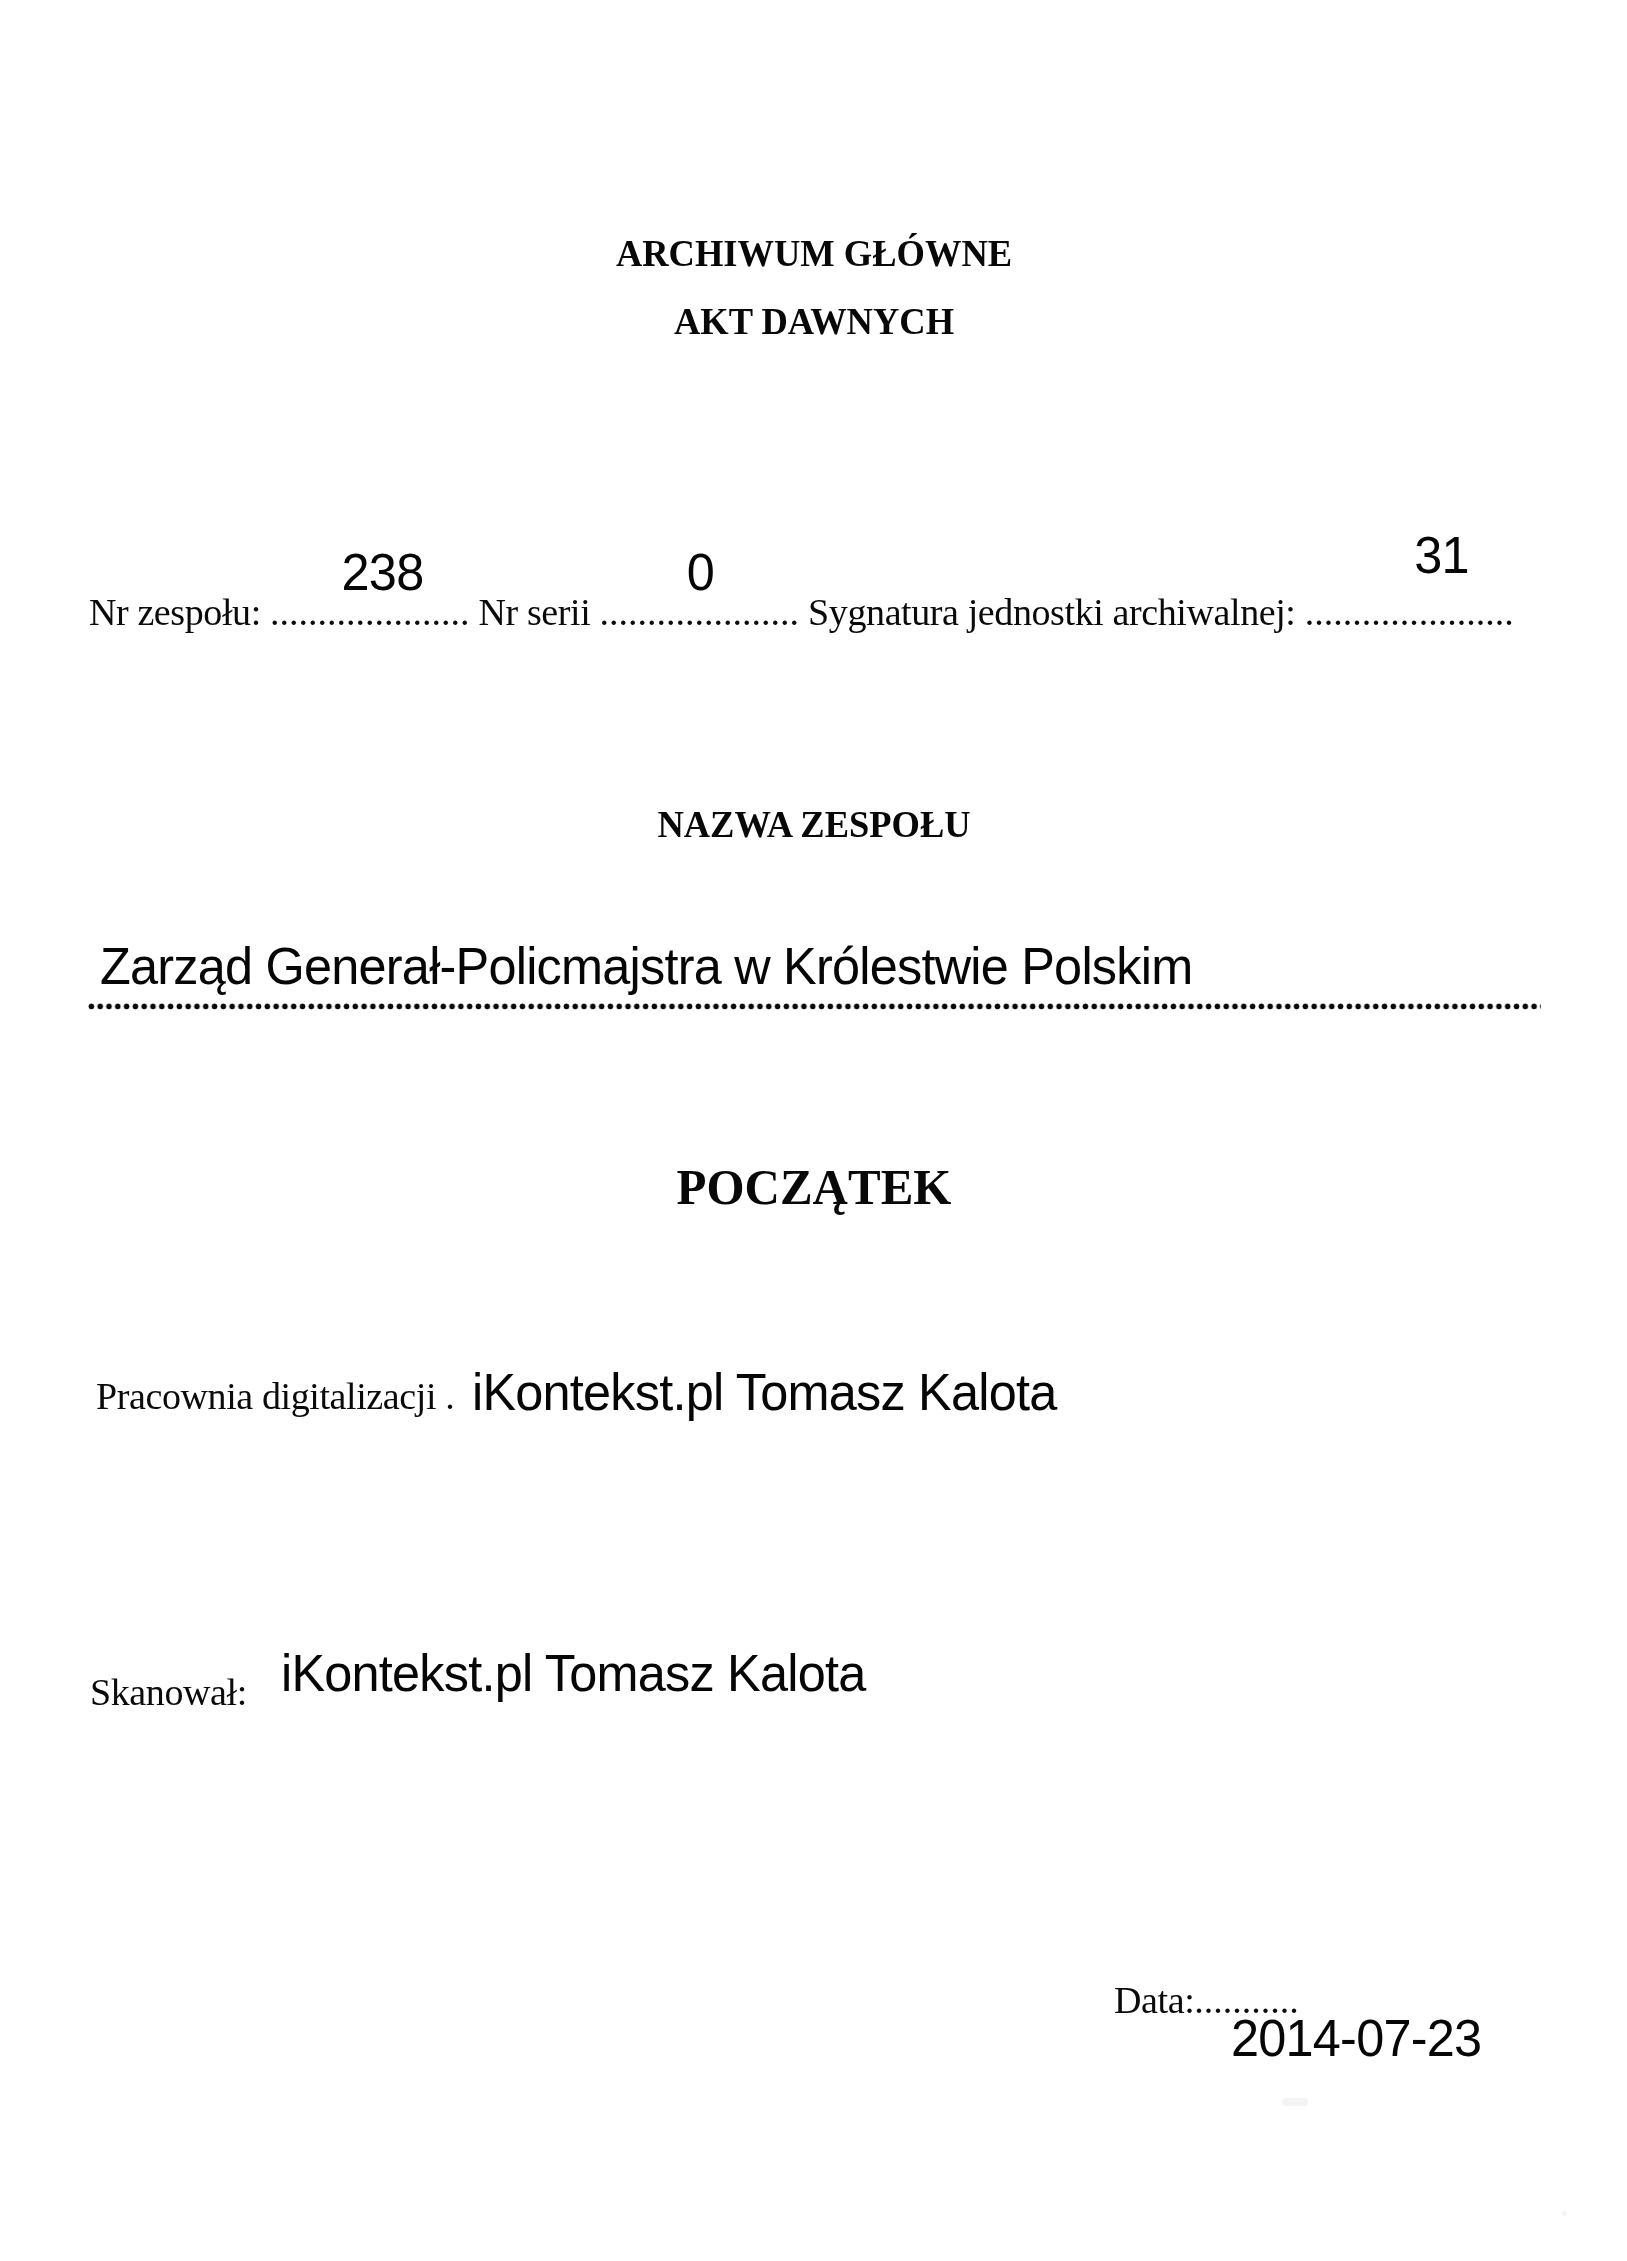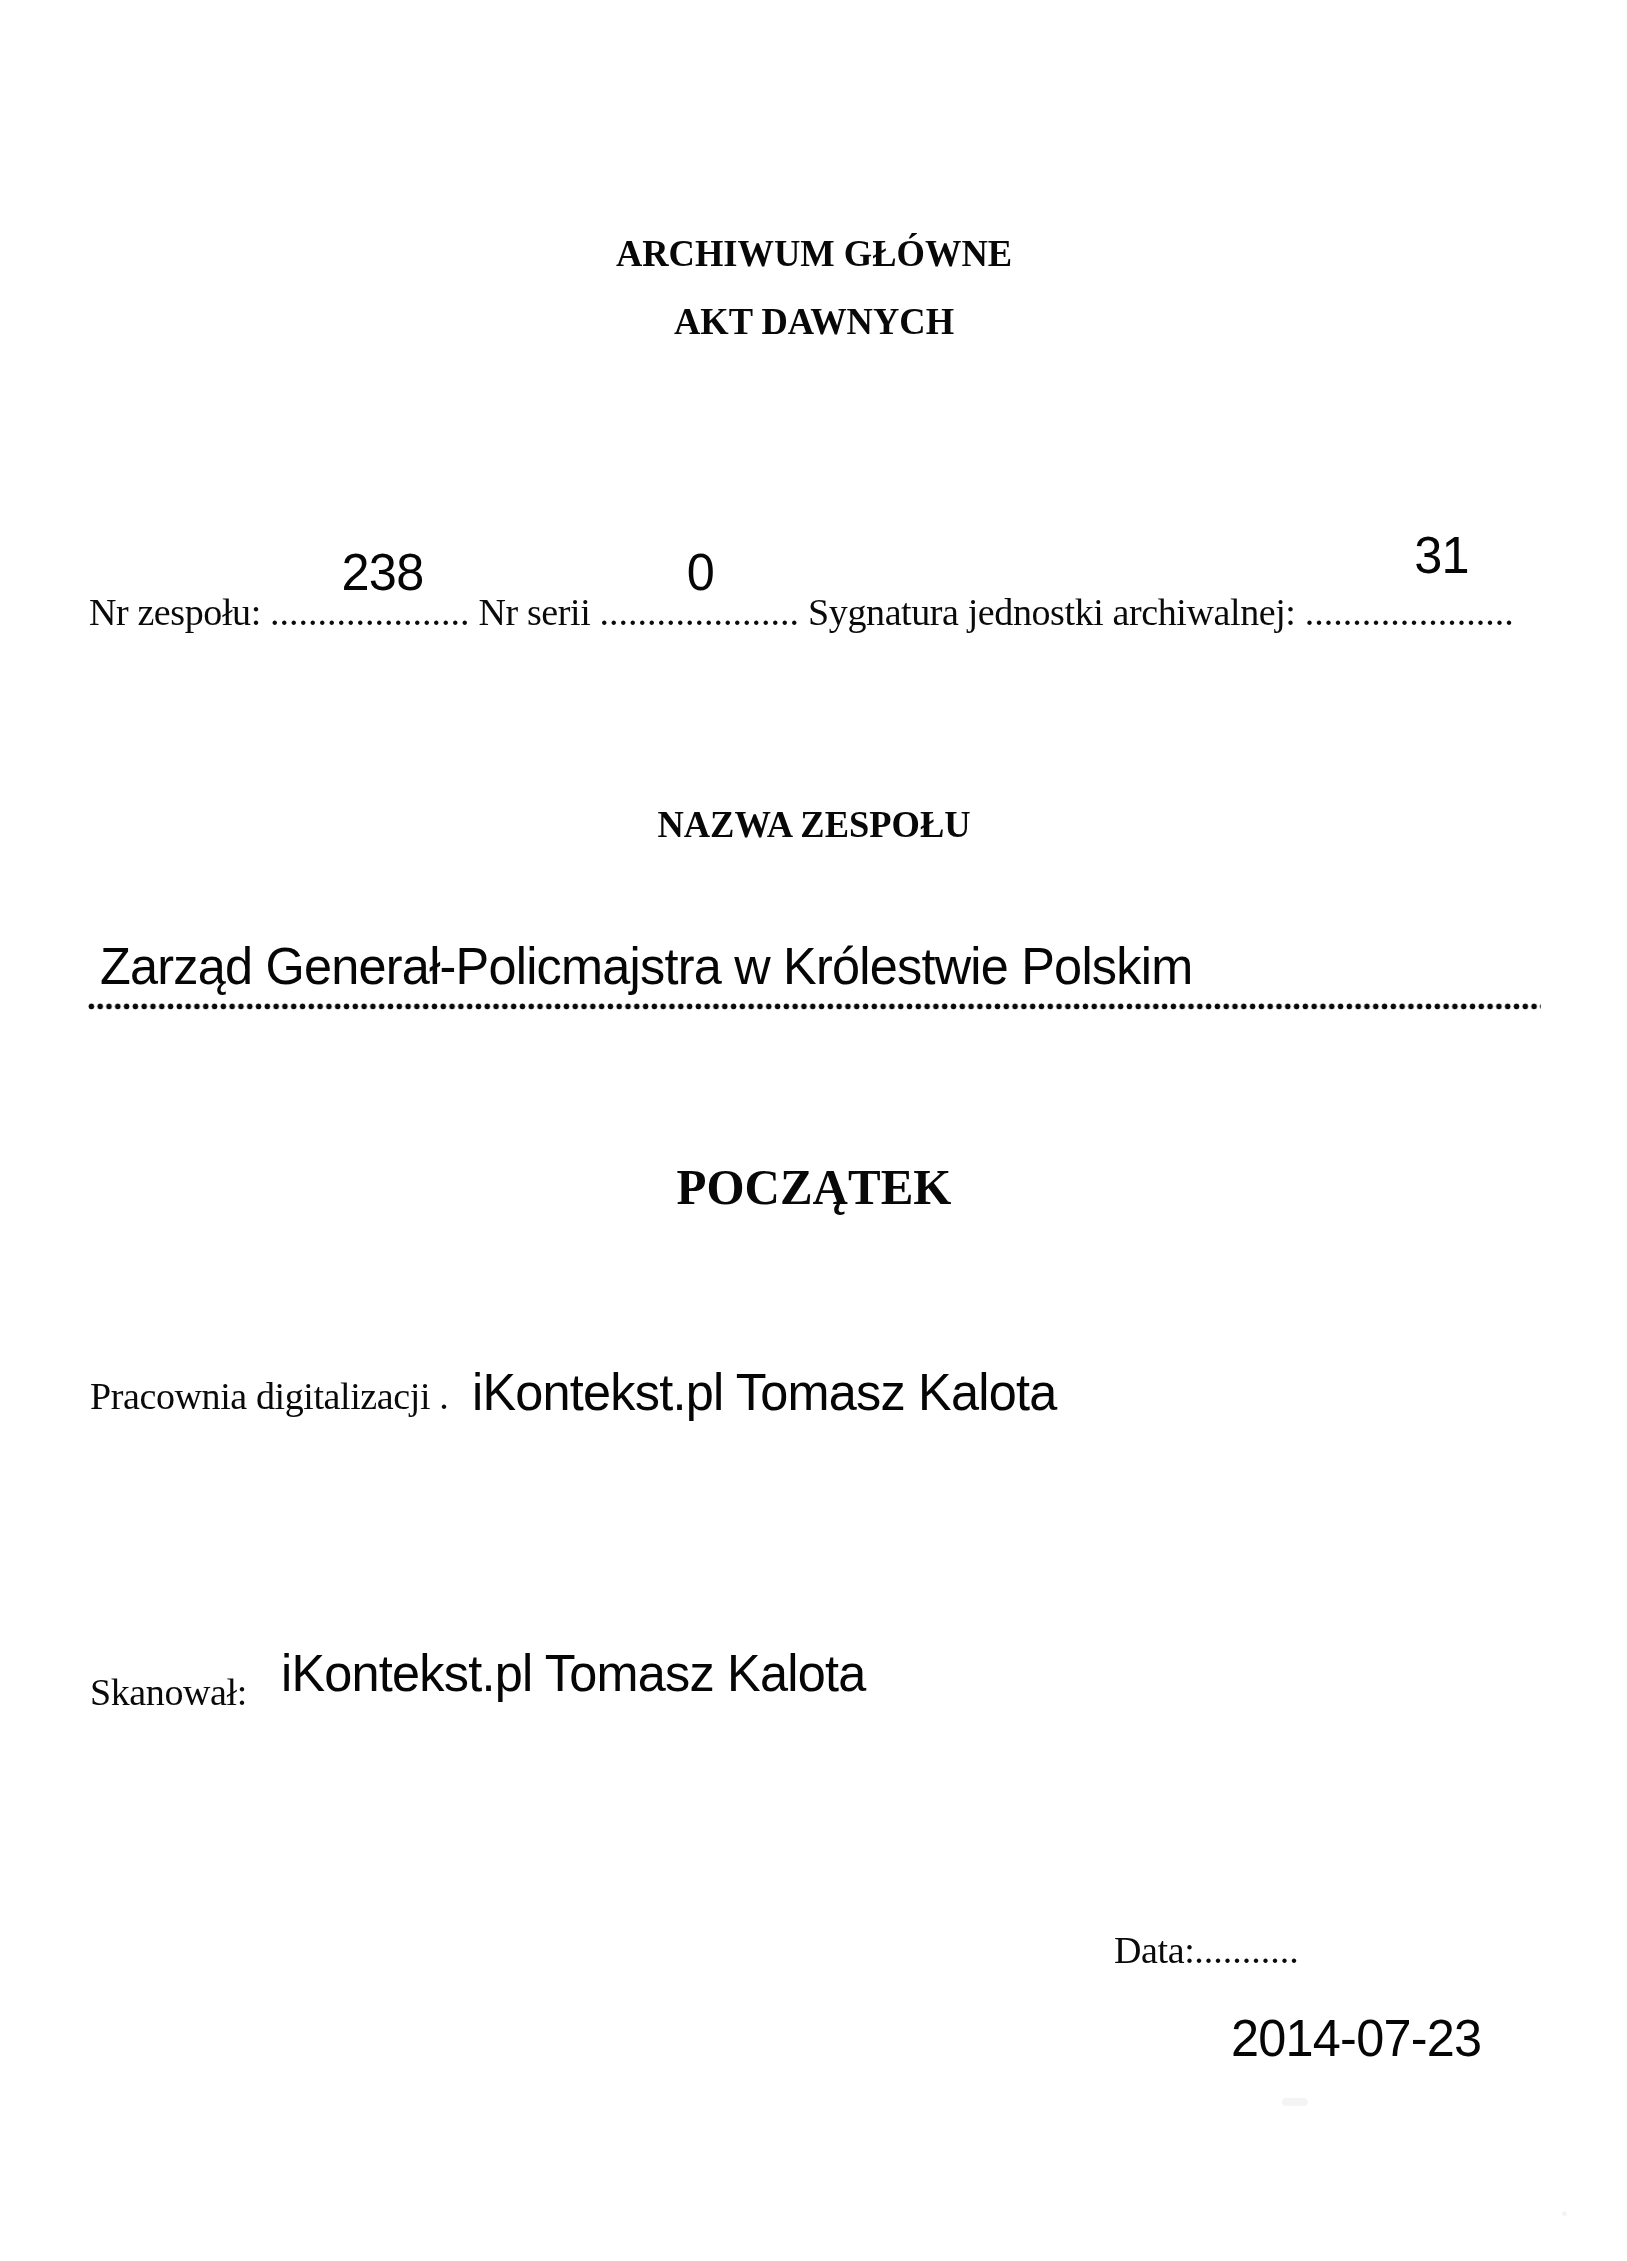--- a/index.html
+++ b/index.html
@@ -84,29 +84,29 @@
   </div>
 
   <div class="abs heading" style="top:802px; left:0;">NAZWA ZESPOŁU</div>
 
   <div class="abs fill" style="top:936px; left:100px;">Zarząd Generał-Policmajstra w Królestwie Polskim</div>
 
   <div class="dotted-rule" style="top:1003px; left:88px; width:1453px;"></div>
 
   <div class="abs heading heading-big" style="top:1158px; left:0;">POCZĄTEK</div>
 
-  <div class="abs serif" style="top:1374px; left:90px;">
+  <div class="abs serif" style="top:1374px; left:96px;">
     <span>Pracownia digitalizacji</span><span> </span><span class="dots">.</span>
   </div>
   <div class="abs fill" style="top:1362px; left:472px;">iKontekst.pl Tomasz Kalota</div>
 
   <div class="abs serif" style="top:1659px; left:90px;margin-top:11px;">Skanował:</div>
   <div class="abs fill" style="top:1643px; left:281px;">iKontekst.pl Tomasz Kalota</div>
 
-  <div class="abs serif" style="top:1928px; left:1114px;">
+  <div class="abs serif" style="top:1978px; left:1114px;">
     <span>Data:</span><span class="dots">...........</span>
   </div>
   <div class="abs fill" style="top:2008px; left:1231px;">2014-07-23</div>
 
   <div class="artifact" style="top:2098px; left:1282px; width:26px; height:8.4px;"></div>
   <div class="artifact" style="top:2211px; left:1562px; width:4.6px; height:4.6px;"></div>
 
 </div>
 
 

